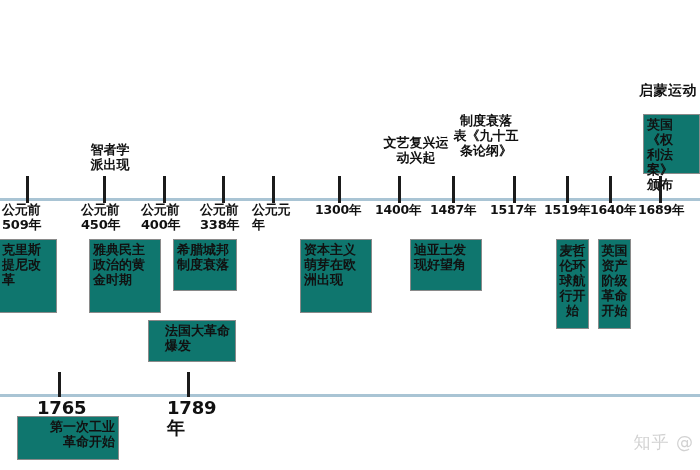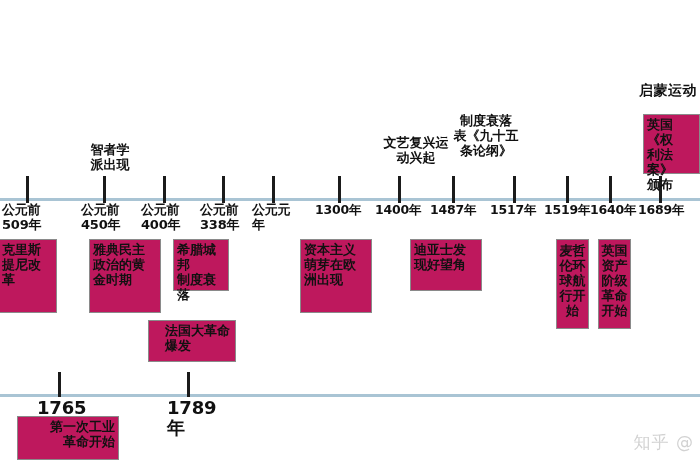--- a/index.html
+++ b/index.html
@@ -59,21 +59,21 @@
     letter-spacing: -0.2px;
   }
   .year.upper { top: 203px; font-size: 13px; }
   .year.lower { top: 398px; font-size: 18px; }
   .year.small { font-size: 12.5px; }
 
   
   .evbox {
     position: absolute;
     border: 1px solid #8a8a8a;
-    background: #be185d;
+    background: #0f766e;
     color: #111111;
     font-weight: bold;
     line-height: 1.16;
     box-sizing: border-box;
     padding: 2px 3px;
     font-size: 13px;
     white-space: pre-line;
     text-align: left;
   }
   .evbox.vert {
@@ -169,21 +169,21 @@
 颁布</div>
 
   <div class="evbox" style="left:-2px; top:239px; width:59px; height:74px;">克里斯
 提尼改
 革</div>
 
   <div class="evbox" style="left:89px; top:239px; width:72px; height:74px;">雅典民主
 政治的黄
 金时期</div>
 
-  <div class="evbox" style="left:173px; top:239px; width:56px; height:52px;">希腊城邦
+  <div class="evbox" style="left:173px; top:239px; width:64px; height:52px;">希腊城邦
 制度衰落</div>
 
   <div class="evbox" style="left:300px; top:239px; width:72px; height:74px;">资本主义
 萌芽在欧
 洲出现</div>
 
   <div class="evbox" style="left:410px; top:239px; width:72px; height:52px;">迪亚士发
 现好望角</div>
 
 

